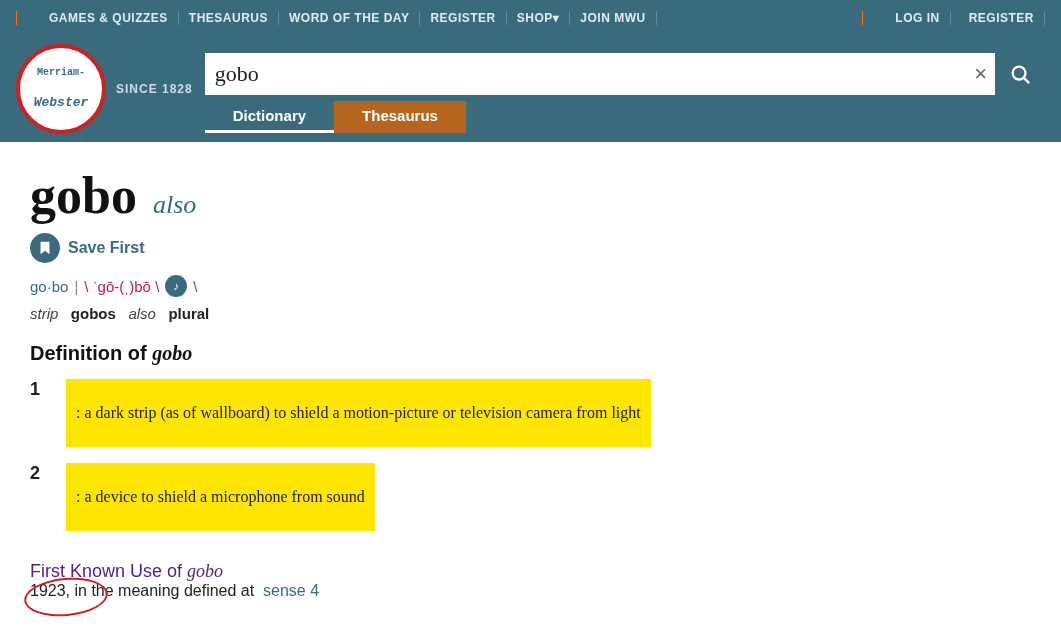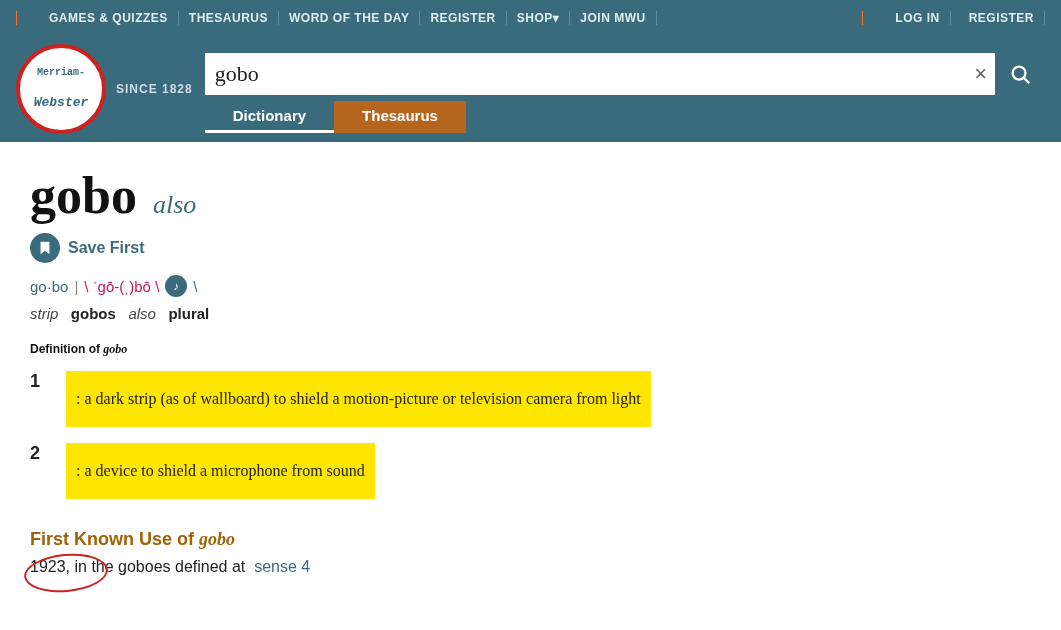--- a/index.html
+++ b/index.html
@@ -219,21 +219,21 @@
       font-family: Arial, sans-serif;
       font-size: 15px;
       margin-bottom: 20px;
       color: #222;
     }
     .plural-label { font-style: italic; color: #444; }
     .plural-word { font-weight: bold; }
     .plural-also { font-style: italic; color: #444; }
 
     .definition-header {
-      font-size: 12px;
+      font-size: 20px;
       font-weight: bold;
       font-family: Arial, sans-serif;
       margin-bottom: 14px;
       color: #111;
     }
     .definition-header em {
       font-style: italic;
       font-family: Georgia, serif;
     }
 
@@ -253,33 +253,32 @@
       font-family: Arial, sans-serif;
       font-weight: bold;
       min-width: 16px;
       color: #222;
     }
     .def-text {
       font-size: 16px;
       font-family: Georgia, serif;
       line-height: 1.5;
       background: #ffe600;
-      padding: 16px 10px;
+      padding: 22px 10px;
       display: inline-block;
     }
 
     .first-known {
       margin-top: 10px;
     }
     .first-known-header {
       font-size: 18px;
-      font-weight: bold;
-      font-family: Arial, sans-serif;
-      margin-bottom: 8px;
-      color: #a16207;
+      font-weight: normal;
+      font-family: Arial, sans-serif;
+      color: #4c1d95;
     }
     .first-known-header em {
       font-style: italic;
       font-family: Georgia, serif;
     }
     .first-known-text {
       font-size: 16px;
       font-family: Arial, sans-serif;
       color: #222;
     }
@@ -403,19 +402,19 @@
       <span class="def-text">: a device to shield a microphone from sound</span>
     </li>
   </ol>
 
   <div class="first-known">
     <div class="first-known-header">
       First Known Use of <em>gobo</em>
     </div>
     <div class="first-known-text">
       <span class="circle-annotation">
-        <span>1923, in the goboes defined at</span>
+        <span>1923, in the meaning defined at</span>
       </span>
       &nbsp;<a href="#">sense 4</a>
     </div>
   </div>
 
 </div>
 
 </body></html>

